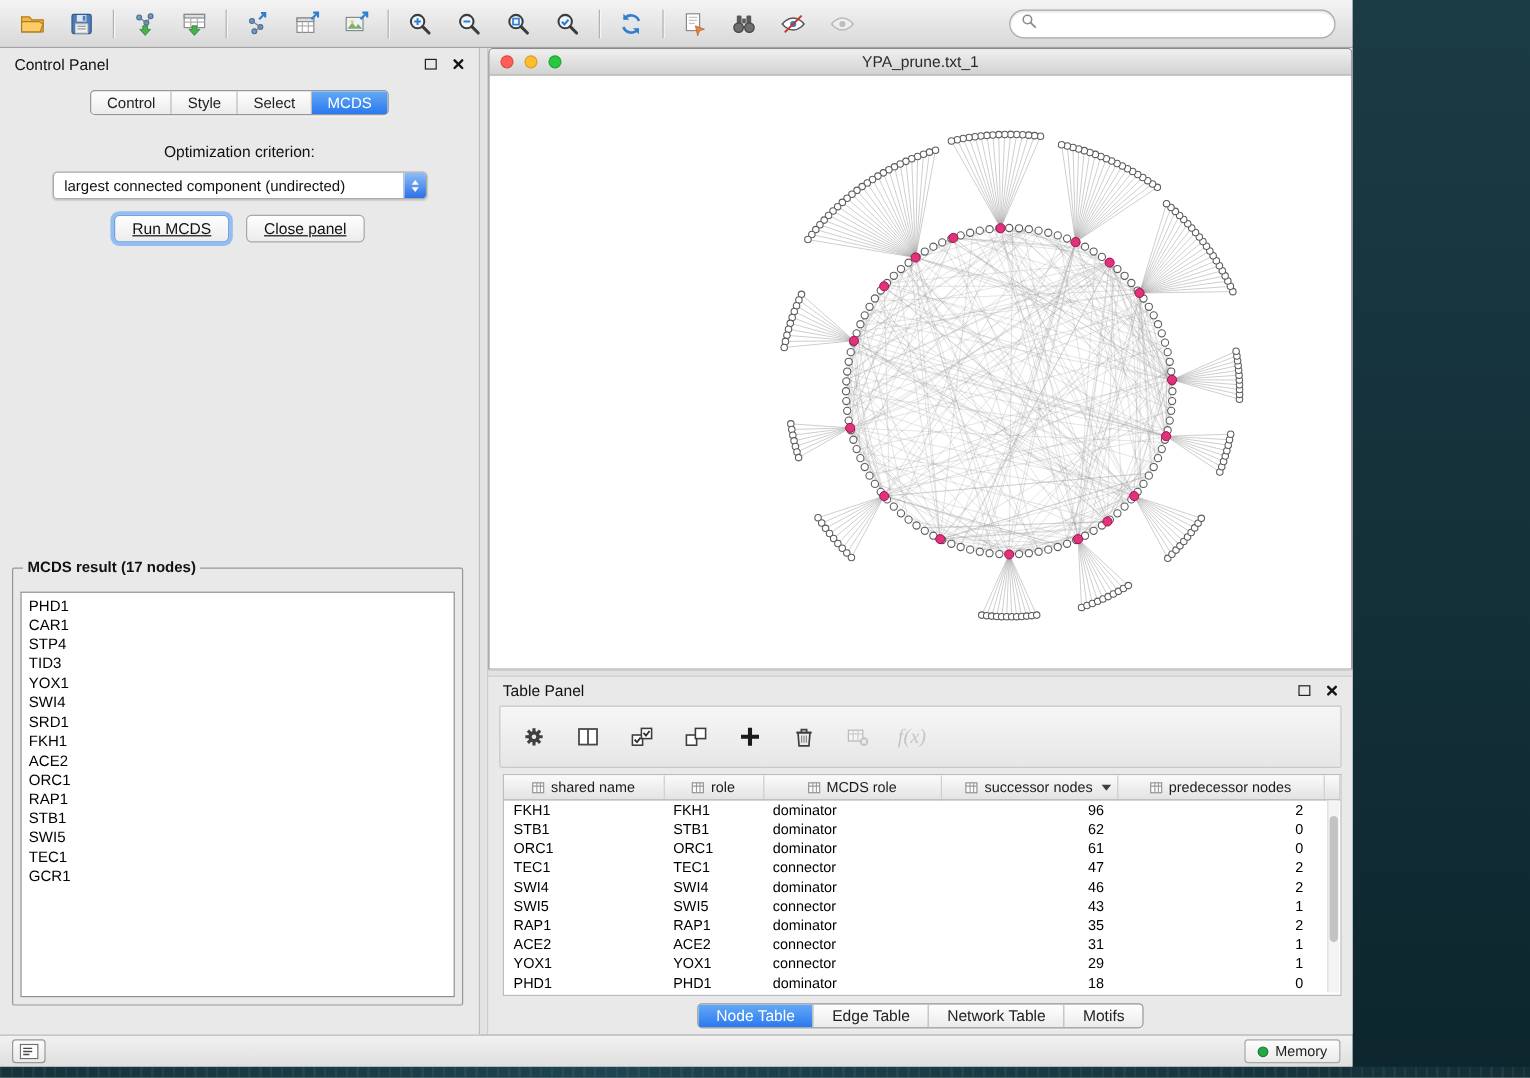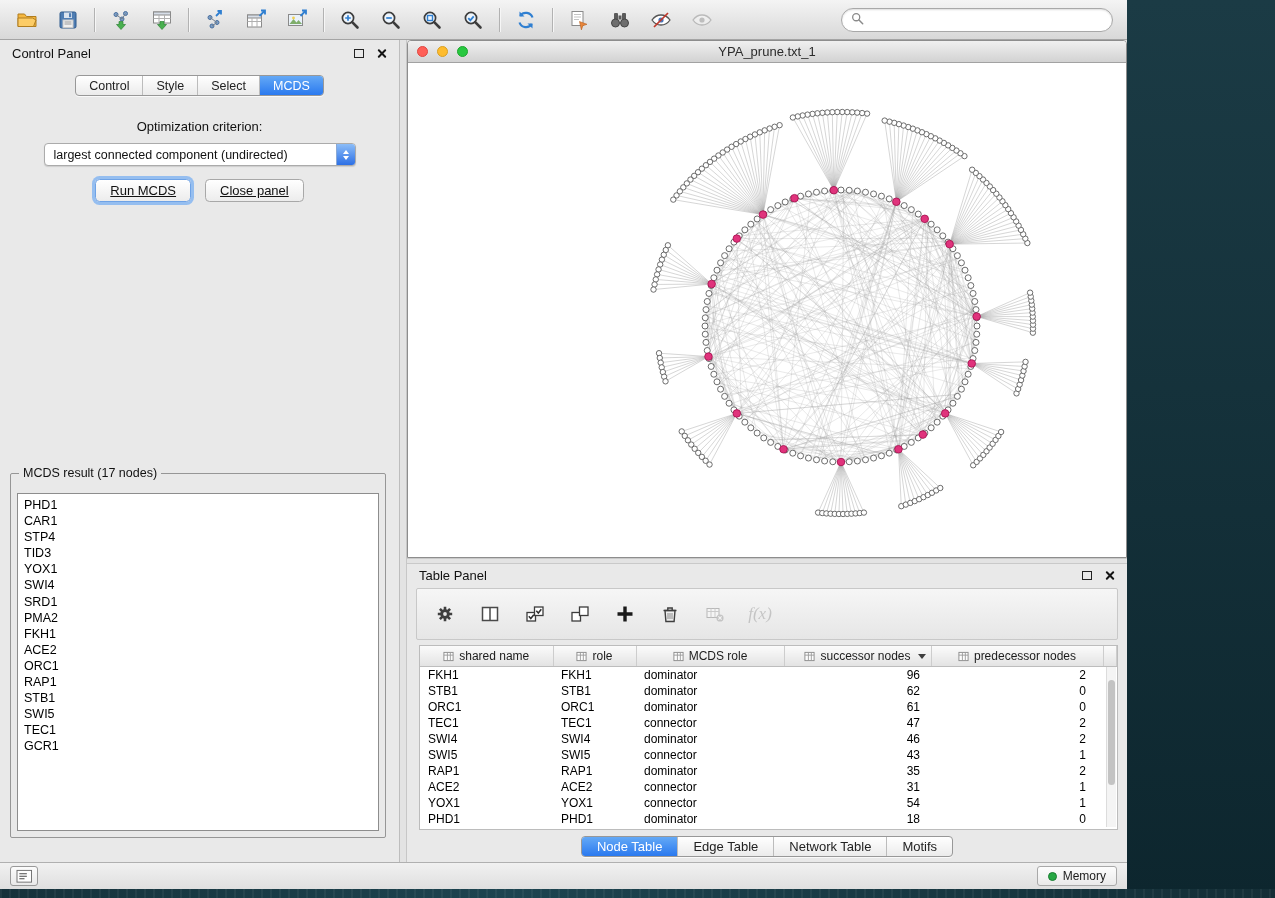--- a/index.html
+++ b/index.html
@@ -53,21 +53,21 @@
     display:flex;flex-direction:column;align-items:center;justify-content:center;gap:2px;border-left:1px solid #8aa9d6;}
   .dd-up{width:0;height:0;border-left:3.5px solid transparent;border-right:3.5px solid transparent;border-bottom:4.5px solid #fff;}
   .dd-down{width:0;height:0;border-left:3.5px solid transparent;border-right:3.5px solid transparent;border-top:4.5px solid #fff;}
 
   .btn-row{margin-top:13px;display:flex;justify-content:center;gap:14px;}
   .mac-btn{height:23px;padding:0 14px;font-size:13px;font-family:inherit;color:#111;
     background:linear-gradient(#ffffff,#ececec);border:1px solid #a8a8a8;border-radius:4.5px;text-decoration:underline;}
   .mac-btn.focused{box-shadow:0 0 0 3px rgba(105,168,245,.65);border-color:#6fa3e6;}
 
   .result-box{position:absolute;left:10px;right:13px;top:426px;bottom:24px;border:1px solid #969696;border-radius:2px;padding:0;}
-  .result-box legend{font-size:12.5px;color:#111;margin-left:8px;padding:0 4px;}
+  .result-box legend{font-size:12.5px;color:#111;margin-left:8px;padding:0 4px;font-weight:bold;}
   .result-list{position:absolute;left:6px;right:6px;top:13px;bottom:6px;background:#fff;border:1px solid #8d8d8d;
     overflow:hidden;padding:3px 0 0 6px;}
   .result-item{font-size:12.5px;line-height:16.1px;color:#000;}
 
   
   .v-splitter{width:7px;flex:0 0 7px;background:#e3e3e3;border-right:1px solid #c7c7c7;}
   .h-splitter{height:6px;flex:0 0 6px;background:#e3e3e3;border-top:1px solid #c9c9c9;border-bottom:1px solid #c9c9c9;}
 
   
   .right-col{flex:1;display:flex;flex-direction:column;min-width:0;}
@@ -314,21 +314,20 @@
       <fieldset class="result-box">
         <legend>MCDS result (17 nodes)</legend>
         <div class="result-list" id="result-list">
             <div class="result-item">PHD1</div>
             <div class="result-item">CAR1</div>
             <div class="result-item">STP4</div>
             <div class="result-item">TID3</div>
             <div class="result-item">YOX1</div>
             <div class="result-item">SWI4</div>
             <div class="result-item">SRD1</div>
-            <div class="result-item">PMA2</div>
             <div class="result-item">FKH1</div>
             <div class="result-item">ACE2</div>
             <div class="result-item">ORC1</div>
             <div class="result-item">RAP1</div>
             <div class="result-item">STB1</div>
             <div class="result-item">SWI5</div>
             <div class="result-item">TEC1</div>
             <div class="result-item">GCR1</div>
           </div>
       </fieldset>
@@ -1319,21 +1318,21 @@
                   <td>ACE2</td>
                   <td>connector</td>
                   <td class="num">31</td>
                   <td class="num2">1</td>
                   <td></td>
                 </tr>
                 <tr>
                   <td>YOX1</td>
                   <td>YOX1</td>
                   <td>connector</td>
-                  <td class="num">54</td>
+                  <td class="num">29</td>
                   <td class="num2">1</td>
                   <td></td>
                 </tr>
                 <tr>
                   <td>PHD1</td>
                   <td>PHD1</td>
                   <td>dominator</td>
                   <td class="num">18</td>
                   <td class="num2">0</td>
                   <td></td>

